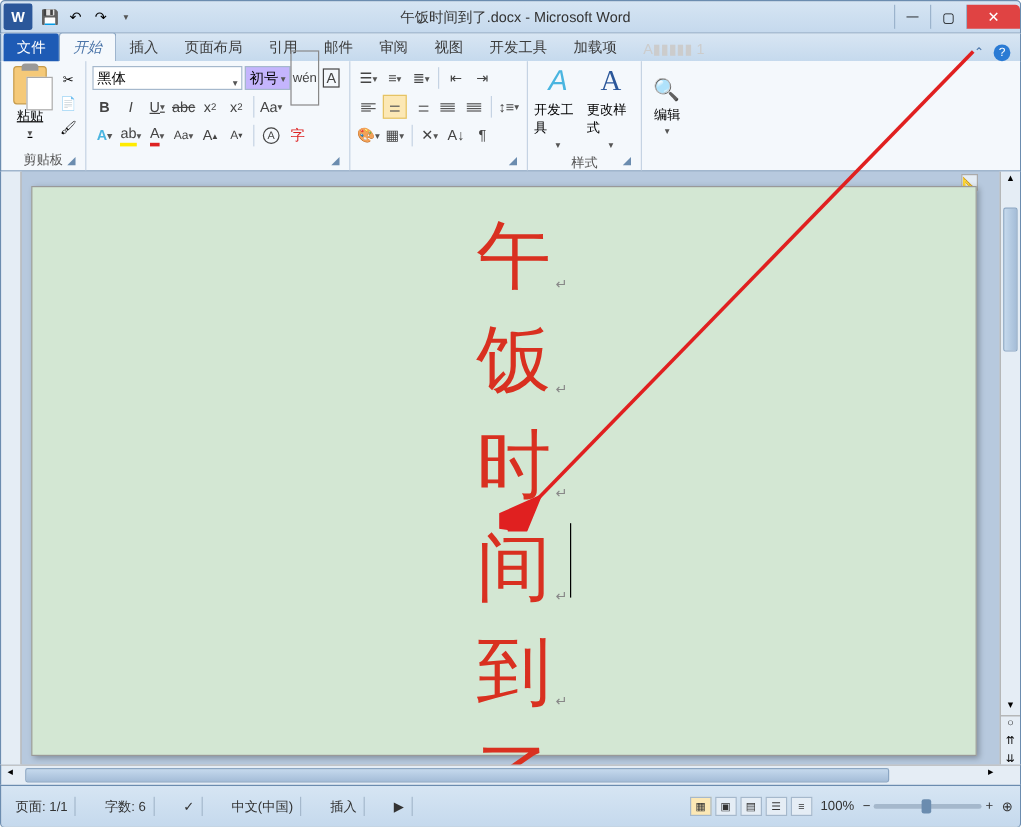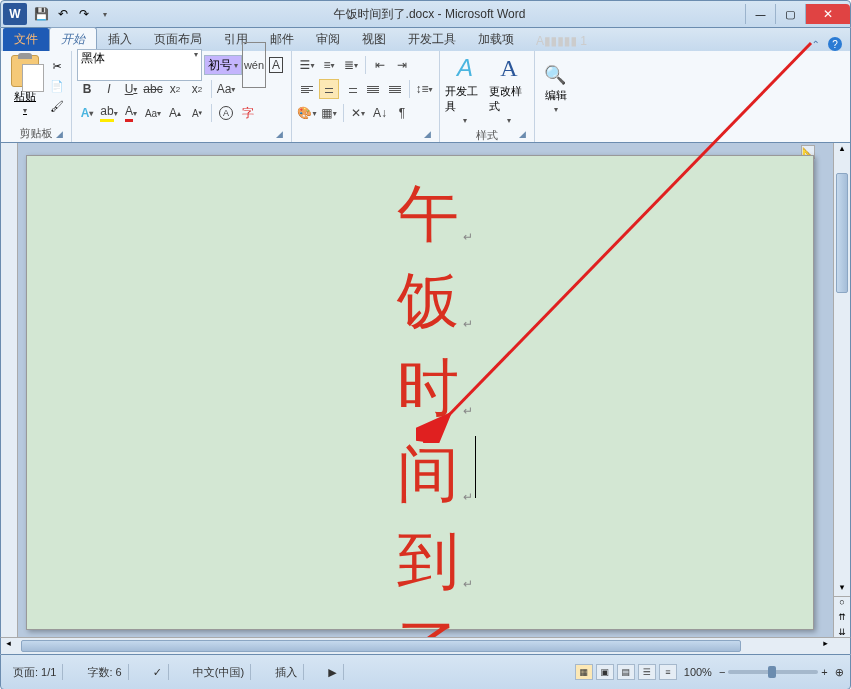--- a/index.html
+++ b/index.html
@@ -14,21 +14,21 @@
     .win-controls { display: flex; }
     .win-btn { width: 30px; height: 20px; display: flex; align-items: center; justify-content: center; font-size: 11px; border-left: 1px solid #9bb3cc; cursor: pointer; }
     .win-btn.close { background: #e04343; color: white; width: 45px; border-radius: 0 4px 0 0; }
     .win-btn.close:before { content: "✕"; font-size: 12px; }
     .win-btn.min:before { content: "—"; font-size: 10px; }
     .win-btn.max:before { content: "▢"; font-size: 11px; }
     
     
     .tabs { height: 23px; background: linear-gradient(#d8e6f3, #c5d9ed); display: flex; align-items: flex-end; padding-left: 2px; border-left: 1px solid #6b8caf; border-right: 1px solid #6b8caf; }
     .tab { padding: 3px 11px; font-size: 12px; color: #3b3b3b; cursor: pointer; }
-    .tab.file { background: #1e5bb5; color: #fdba74; border-radius: 2px 2px 0 0; margin-top: 17px; }
+    .tab.file { background: #1e5bb5; color: #ffffff; border-radius: 2px 2px 0 0; margin-top: 17px; }
     .tab.active { background: #f4f8fc; border: 1px solid #8ba6c3; border-bottom: none; border-radius: 3px 3px 0 0; color: #4a74a8; font-style: italic; }
     .tabs-right { margin-left: auto; display: flex; align-items: center; gap: 8px; padding-right: 8px; }
     .help-btn { width: 14px; height: 14px; background: #2b7bd4; color: white; border-radius: 50%; font-size: 10px; display: flex; align-items: center; justify-content: center; }
     
     
     .ribbon { height: 92px; background: #f4f8fc; display: flex; border: 1px solid #6b8caf; border-top: none; }
     .ribbon-group { border-right: 1px solid #c5d3e3; display: flex; flex-direction: column; position: relative; }
     .ribbon-content { flex: 1; display: flex; padding: 3px 5px; gap: 4px; }
     .ribbon-label { height: 16px; text-align: center; font-size: 11px; color: #555; padding-bottom: 1px; position: relative; }
     .launcher { position: absolute; right: 3px; bottom: 1px; width: 12px; height: 12px; font-size: 9px; color: #6b8caf; cursor: pointer; }
@@ -37,21 +37,21 @@
     .paste-btn { width: 38px; height: 62px; display: flex; flex-direction: column; align-items: center; justify-content: center; gap: 2px; cursor: pointer; text-decoration: underline; }
     .paste-icon { width: 28px; height: 32px; background: #f5c978; border: 1px solid #c69b4a; border-radius: 3px; position: relative; }
     .paste-icon:before { content: ""; position: absolute; top: -3px; left: 6px; width: 14px; height: 6px; background: #999; border-radius: 3px 3px 0 0; }
     .paste-icon:after { content: ""; position: absolute; top: 8px; left: 10px; width: 20px; height: 26px; background: white; border: 1px solid #aaa; }
     .small-btns { display: flex; flex-direction: column; gap: 2px; padding-top: 3px; }
     .small-btn { width: 18px; height: 18px; display: flex; align-items: center; justify-content: center; font-size: 11px; cursor: pointer; }
     
     
     .font-col { display: flex; flex-direction: column; gap: 2px; }
     .font-row { display: flex; gap: 2px; align-items: center; height: 22px; }
-    .font-select { width: 125px; height: 32px; border: 1px solid #a5b8cc; font-size: 12px; padding: 0 3px; display: flex; align-items: flex-start; justify-content: space-between; background: white; }
+    .font-select { width: 125px; height: 20px; border: 1px solid #a5b8cc; font-size: 12px; padding: 0 3px; display: flex; align-items: flex-end; justify-content: space-between; background: white; }
     .size-select { width: 38px; height: 20px; border: 1px solid #a5b8cc; font-size: 12px; padding: 0 3px; display: flex; align-items: center; justify-content: space-between; background: #c4b5fd; }
     .fbtn { width: 20px; height: 20px; display: flex; align-items: center; justify-content: center; font-size: 12px; cursor: pointer; color: #444; border: 1px solid transparent; }
     .fbtn.bold { font-weight: bold; }
     .fbtn.italic { font-style: italic; }
     .fbtn.underline { text-decoration: underline; }
     .fbtn.strike { text-decoration: line-through; }
     .fbtn .sub { font-size: 8px; vertical-align: sub; }
     .fbtn .sup { font-size: 8px; vertical-align: super; }
     .color-line { border-bottom: 3px solid; padding-bottom: 1px; }
     .wen-box { border: 1px solid #888; padding: 16px 1px; font-size: 11px; }

